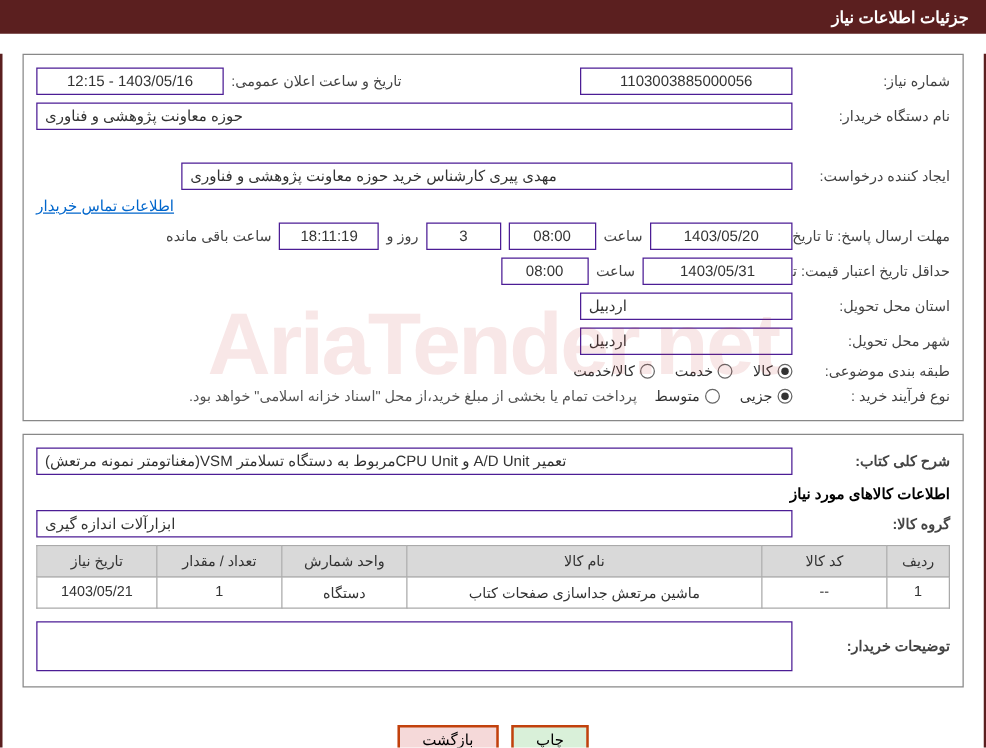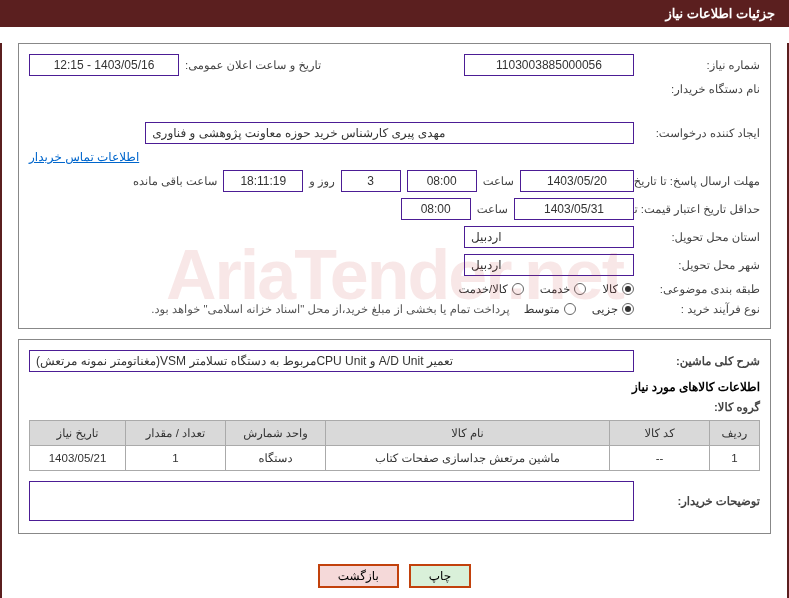--- a/index.html
+++ b/index.html
@@ -117,20 +117,21 @@
     <div class="row">
       <span class="lbl lbl-w">شماره نیاز:</span>
       <span class="field" style="width:170px">1103003885000056</span>
       <span class="spacer"></span>
       <span class="lbl">تاریخ و ساعت اعلان عمومی:</span>
       <span class="field" style="width:150px">1403/05/16 - 12:15</span>
     </div>
 
     <div class="row">
       <span class="lbl lbl-w">نام دستگاه خریدار:</span>
+      <span class="field field-r fgrow">حوزه معاونت پژوهشی و فناوری</span>
     </div>
 
     <div class="row">
       <span class="lbl lbl-w">ایجاد کننده درخواست:</span>
       <span class="field field-r fgrow">مهدی پیری کارشناس خرید حوزه معاونت پژوهشی و فناوری</span>
       <span class="link">اطلاعات تماس خریدار</span>
     </div>
 
     <div class="row">
       <span class="lbl lbl-w">مهلت ارسال پاسخ: تا تاریخ:</span>
@@ -190,26 +191,27 @@
             <span>متوسط</span>
           </span>
       </div>
       <span class="note-line">پرداخت تمام یا بخشی از مبلغ خرید،از محل "اسناد خزانه اسلامی" خواهد بود.</span>
     </div>
 
   </div>
 
   <div class="inner-frame" style="margin-top:-6px">
     <div class="row">
-      <span class="lbl lbl-w" style="font-weight:bold">شرح کلی ماشین:</span>
+      <span class="lbl lbl-w" style="font-weight:bold">شرح کلی کتاب:</span>
       <span class="field field-r fgrow">تعمیر A/D Unit و CPU Unitمربوط به دستگاه تسلامتر VSM(مغناتومتر نمونه مرتعش)</span>
     </div>
     <div class="section-title">اطلاعات کالاهای مورد نیاز</div>
     <div class="row">
       <span class="lbl lbl-w" style="font-weight:bold">گروه کالا:</span>
+      <span class="field field-r fgrow">ابزارآلات اندازه گیری</span>
     </div>
 
     <table class="table">
       <thead>
         <tr>
           <th style="width:50px">ردیف</th>
           <th style="width:100px">کد کالا</th>
           <th>نام کالا</th>
           <th style="width:100px">واحد شمارش</th>
           <th style="width:100px">تعداد / مقدار</th>

